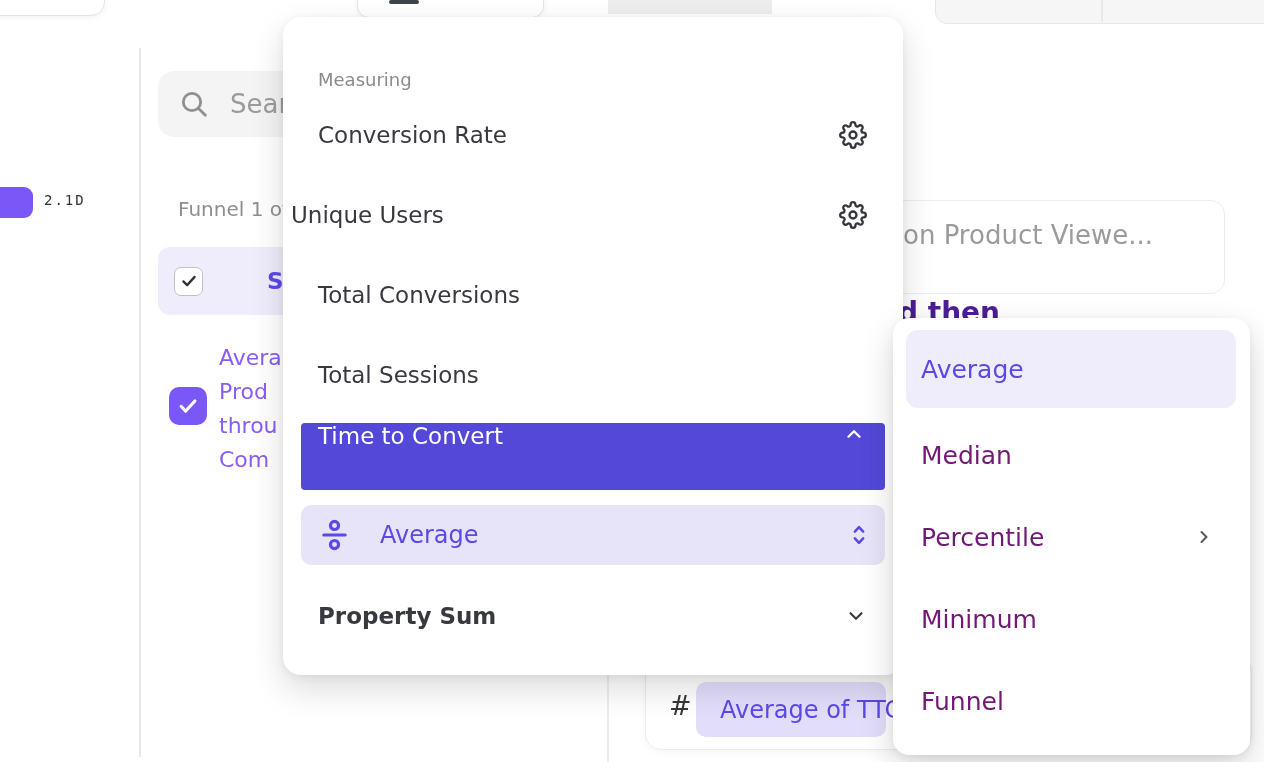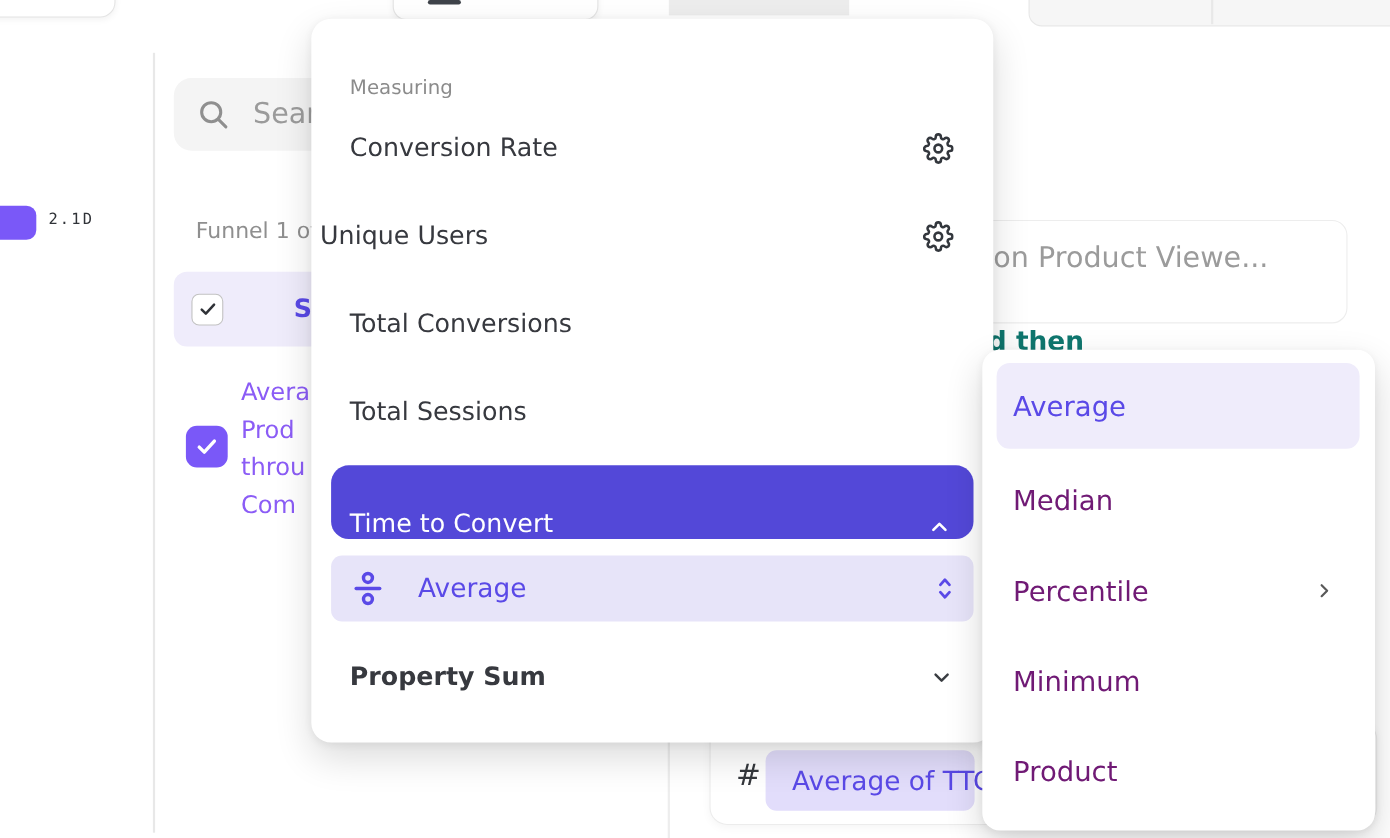--- a/index.html
+++ b/index.html
@@ -31,37 +31,37 @@
   .checkbox-plain{width:29px;height:29px;background:#fff;border:1.5px solid #c2c2c2;border-radius:7px;
     display:flex;align-items:center;justify-content:center;box-sizing:border-box;}
   .selected-label{font-size:23px;font-weight:700;color:#5a49e7;white-space:nowrap;margin-left:48px;}
 
   .checkbox-filled{width:38px;height:38px;background:#7a58f8;border-radius:10px;
     display:flex;align-items:center;justify-content:center;}
   .step-desc{font-size:22px;line-height:34px;color:#8b5cf6;white-space:nowrap;}
 
   .event-card{background:#fff;border:1.5px solid #ededed;border-radius:14px;}
   .event-card-text{font-size:26px;color:#9b9b9b;white-space:nowrap;}
-  .and-then{font-size:24px;font-weight:700;color:#0f766e;white-space:nowrap;text-decoration:underline;}
+  .and-then{font-size:28px;font-weight:700;color:#4c1d95;white-space:nowrap;text-decoration:underline;}
 
   .metric-card{background:#fff;border:1.5px solid #ececec;border-radius:16px;
     box-shadow:0 2px 8px rgba(0,0,0,0.04);}
   .metric-hash{font-size:27px;color:#34373c;}
   .metric-pill{background:#e2ddfb;border-radius:10px;display:flex;align-items:center;
     justify-content:space-between;padding:0 10px 0 24px;box-sizing:border-box;}
   .metric-pill-label{font-size:24px;color:#5a49e7;white-space:nowrap;}
 
   
   .menu-panel{background:#fff;border-radius:18px;
     box-shadow:0 14px 34px rgba(0,0,0,0.14),0 2px 8px rgba(0,0,0,0.06);}
   .menu-title{font-size:18px;color:#8b8b8b;}
   .menu-row{display:flex;align-items:center;justify-content:space-between;
     padding:0 36px 0 35px;box-sizing:border-box;cursor:pointer;}
   .menu-row-label{font-size:23px;color:#37393f;white-space:nowrap;}
-  .menu-selected{background:#5348d8;border-radius:16px;display:flex;align-items:flex-end;
+  .menu-selected{background:#5348d8;border-radius:4px;display:flex;align-items:flex-start;
     justify-content:space-between;padding:0 20px 0 17px;box-sizing:border-box;}
   .menu-selected-label{font-size:23px;color:#ffffff;white-space:nowrap;}
   .menu-subrow{background:#e7e4f9;border-radius:10px;display:flex;align-items:center;
     padding:0 16px 0 20px;box-sizing:border-box;}
   .menu-subrow-label{font-size:24px;color:#5a49e7;white-space:nowrap;margin-left:32px;flex:1;}
 
   
   .flyout-panel{background:#fff;border-radius:16px;
     box-shadow:0 14px 34px rgba(0,0,0,0.16),0 2px 8px rgba(0,0,0,0.06);}
   .flyout-row{display:flex;align-items:center;justify-content:space-between;
@@ -225,17 +225,17 @@
           <polyline points="9,6 15,12 9,18"></polyline>
         </svg>
       </span>
     </div>
 
     <div class="abs flyout-row" style="left:0;top:262px;width:100%;height:78px;">
       <span class="flyout-row-label">Minimum</span>
     </div>
 
     <div class="abs flyout-row" style="left:0;top:344px;width:100%;height:78px;">
-      <span class="flyout-row-label">Product</span>
+      <span class="flyout-row-label">Funnel</span>
     </div>
   </div>
 
 </div>
 
 </body></html>

